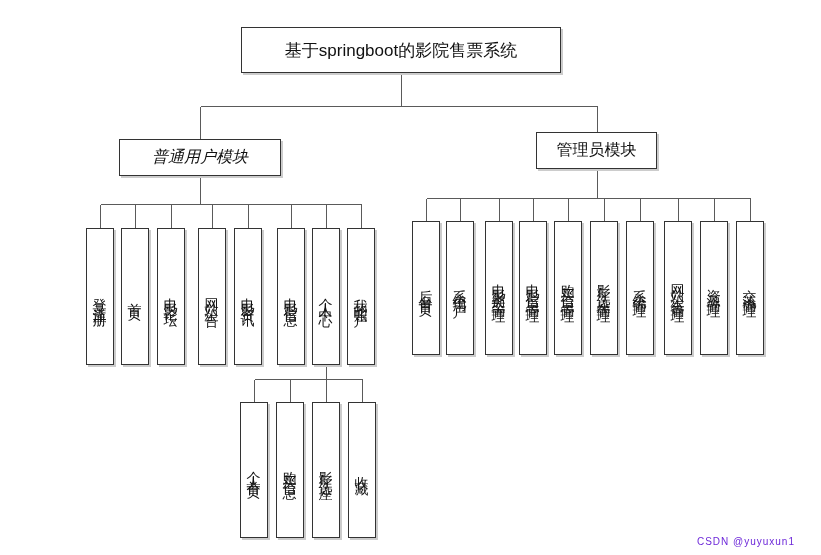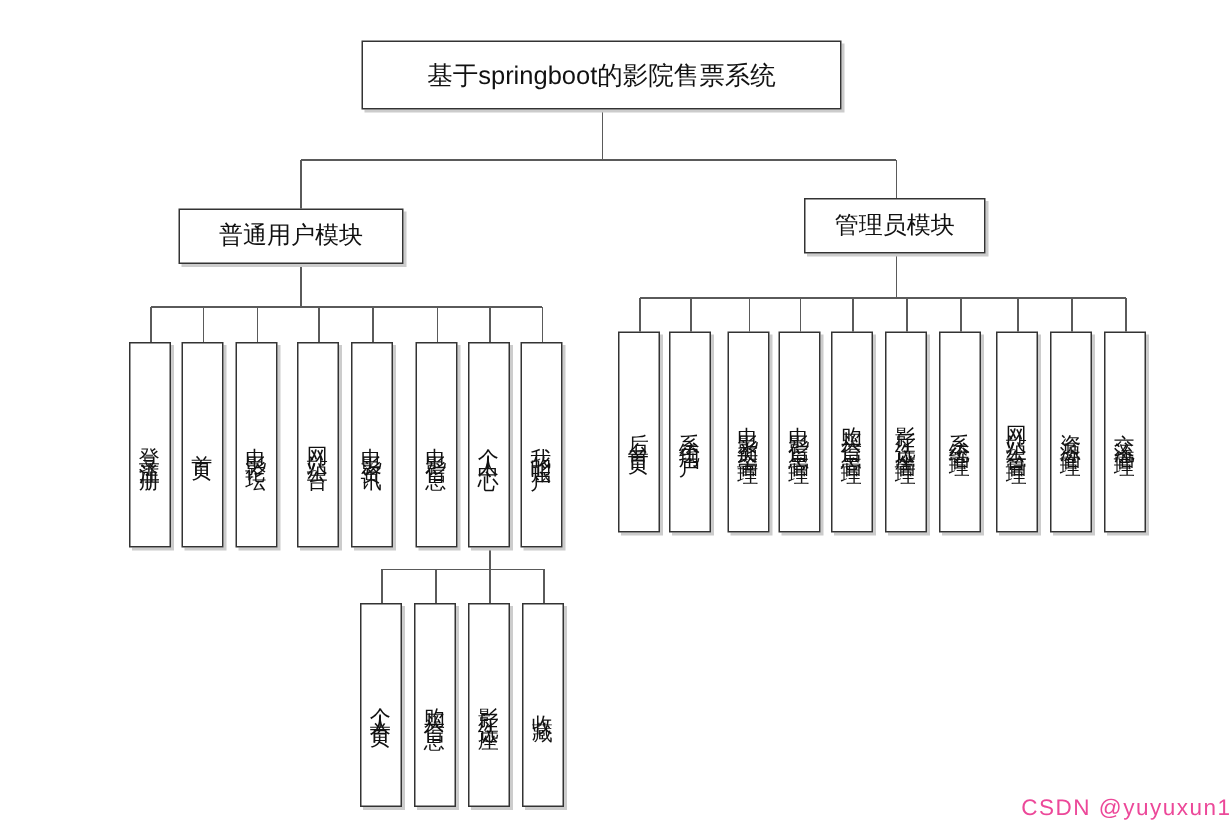--- a/index.html
+++ b/index.html
@@ -22,24 +22,24 @@
   .node.h{font-size:16px;}
   .node.v{
     writing-mode:vertical-rl;
     text-orientation:upright;
     font-size:14px;
     letter-spacing:5px;
     line-height:1;
   }
   #watermark{
     position:absolute;
-    right:0;
+    right:26px;
     bottom:8px;
-    font-size:15px;
-    color:#ec4899;
+    font-size:10px;
+    color:#6d28d9;
     letter-spacing:1px;
   }
 </style>
 </head>
 <body>
 
 <div id="canvas">
   <svg id="connectors" width="821" height="555">
       <line x1="401.5" y1="73.5" x2="401.5" y2="106.5" stroke="#5a5a5a" stroke-width="1" shape-rendering="crispEdges"></line>
       <line x1="200.5" y1="106.5" x2="597.5" y2="106.5" stroke="#5a5a5a" stroke-width="1" shape-rendering="crispEdges"></line>
@@ -69,21 +69,21 @@
       <line x1="750.5" y1="198.5" x2="750.5" y2="221.5" stroke="#5a5a5a" stroke-width="1" shape-rendering="crispEdges"></line>
       <line x1="326.5" y1="365.5" x2="326.5" y2="379.5" stroke="#5a5a5a" stroke-width="1" shape-rendering="crispEdges"></line>
       <line x1="254.5" y1="379.5" x2="362.5" y2="379.5" stroke="#5a5a5a" stroke-width="1" shape-rendering="crispEdges"></line>
       <line x1="254.5" y1="379.5" x2="254.5" y2="402.5" stroke="#5a5a5a" stroke-width="1" shape-rendering="crispEdges"></line>
       <line x1="290.5" y1="379.5" x2="290.5" y2="402.5" stroke="#5a5a5a" stroke-width="1" shape-rendering="crispEdges"></line>
       <line x1="326.5" y1="379.5" x2="326.5" y2="402.5" stroke="#5a5a5a" stroke-width="1" shape-rendering="crispEdges"></line>
       <line x1="362.5" y1="379.5" x2="362.5" y2="402.5" stroke="#5a5a5a" stroke-width="1" shape-rendering="crispEdges"></line>
     </svg>
   <div id="nodes">
       <div class="node h" style="left: 241px; top: 27px; width: 320px; height: 46px; font-size: 17px;">基于springboot的影院售票系统</div>
-      <div class="node h" style="left: 119px; top: 139px; width: 150px; height: 37px; font-size: 16px;">普通用户模块</div>
+      <div class="node h" style="left: 119px; top: 139px; width: 162px; height: 37px; font-size: 16px; font-style: italic;">普通用户模块</div>
       <div class="node h" style="left: 536px; top: 132px; width: 121px; height: 37px; font-size: 16px; font-family: Liberation Mono, monospace;">管理员模块</div>
       <div class="node v" style="left: 86px; top: 228px; width: 28px; height: 137px;">登录注册</div>
       <div class="node v" style="left: 121px; top: 228px; width: 28px; height: 137px;">首页</div>
       <div class="node v" style="left: 157px; top: 228px; width: 28px; height: 137px;">电影论坛</div>
       <div class="node v" style="left: 198px; top: 228px; width: 28px; height: 137px;">网站公告</div>
       <div class="node v" style="left: 234px; top: 228px; width: 28px; height: 137px;">电影资讯</div>
       <div class="node v" style="left: 277px; top: 228px; width: 28px; height: 137px;">电影信息</div>
       <div class="node v" style="left: 312px; top: 228px; width: 28px; height: 137px;">个人中心</div>
       <div class="node v" style="left: 347px; top: 228px; width: 28px; height: 137px;">我的账户</div>
       <div class="node v" style="left: 240px; top: 402px; width: 28px; height: 136px;">个人首页</div>

